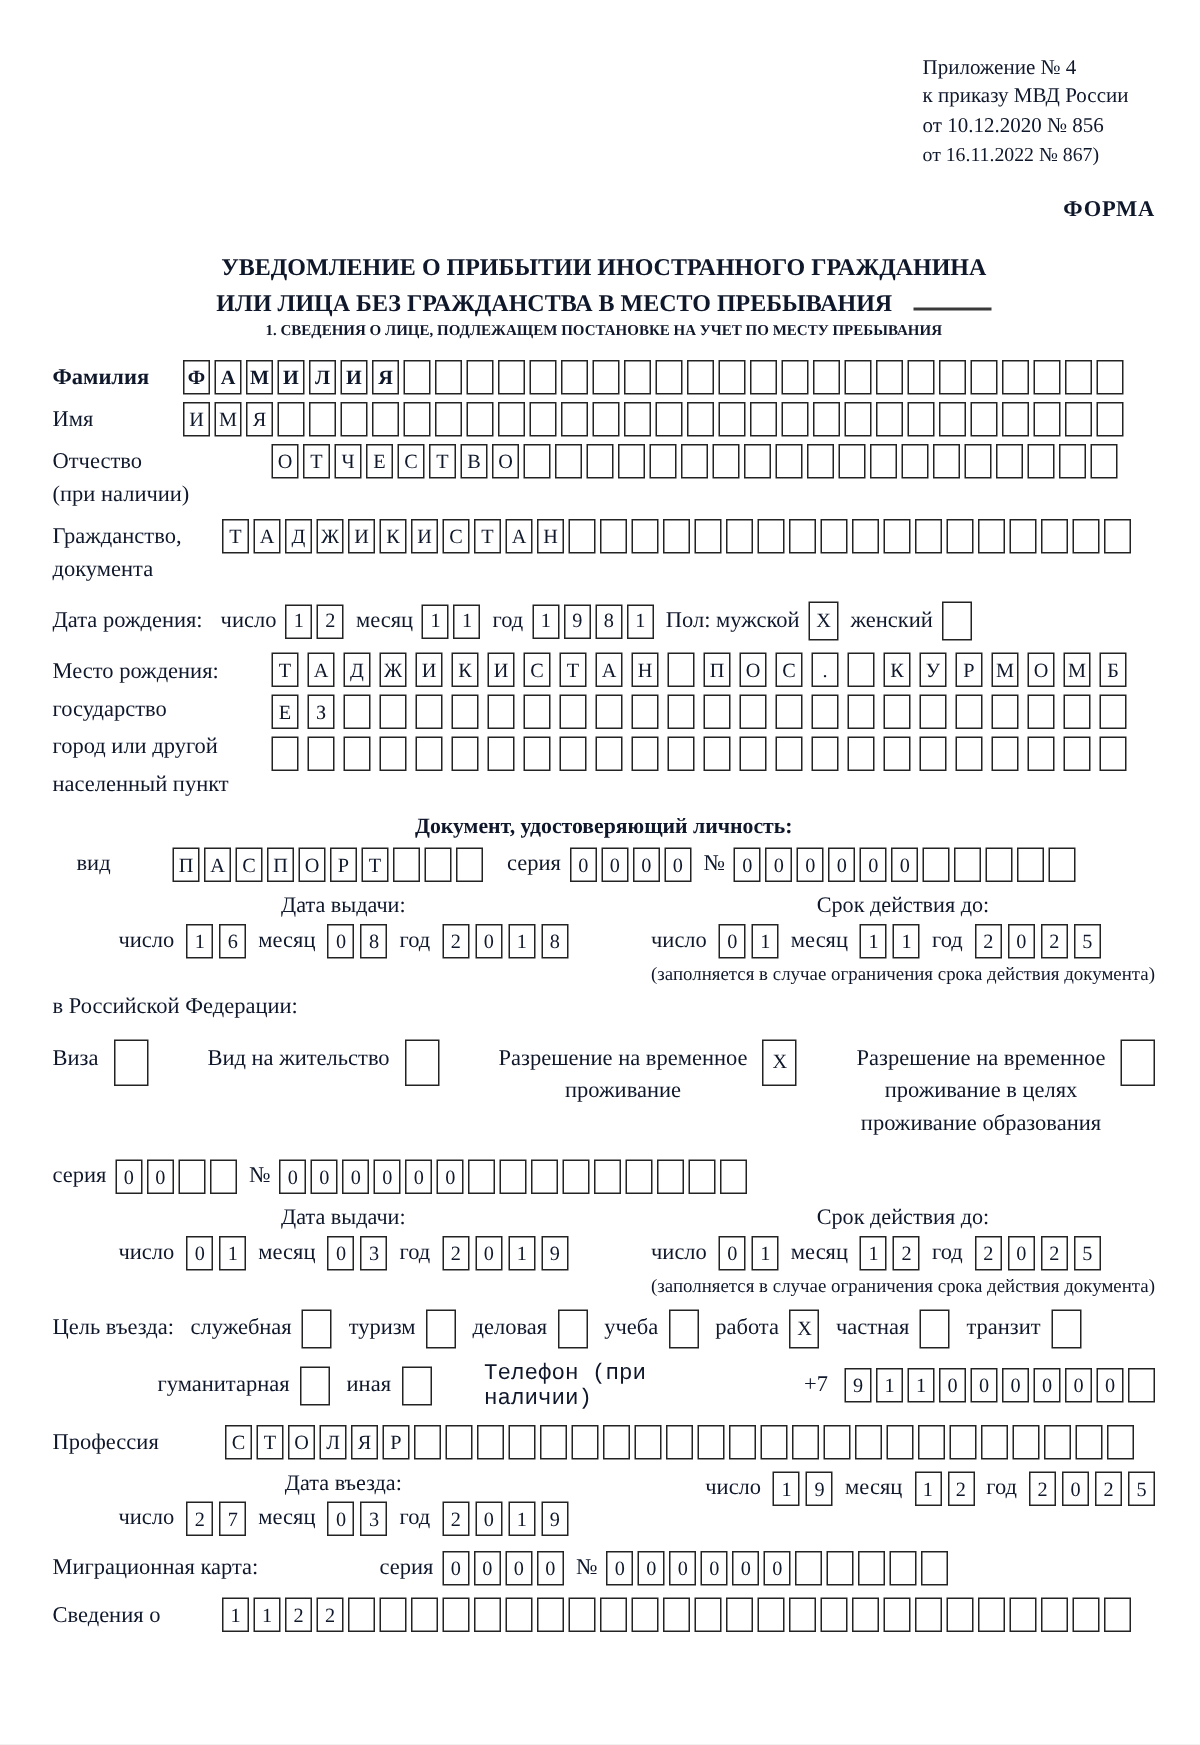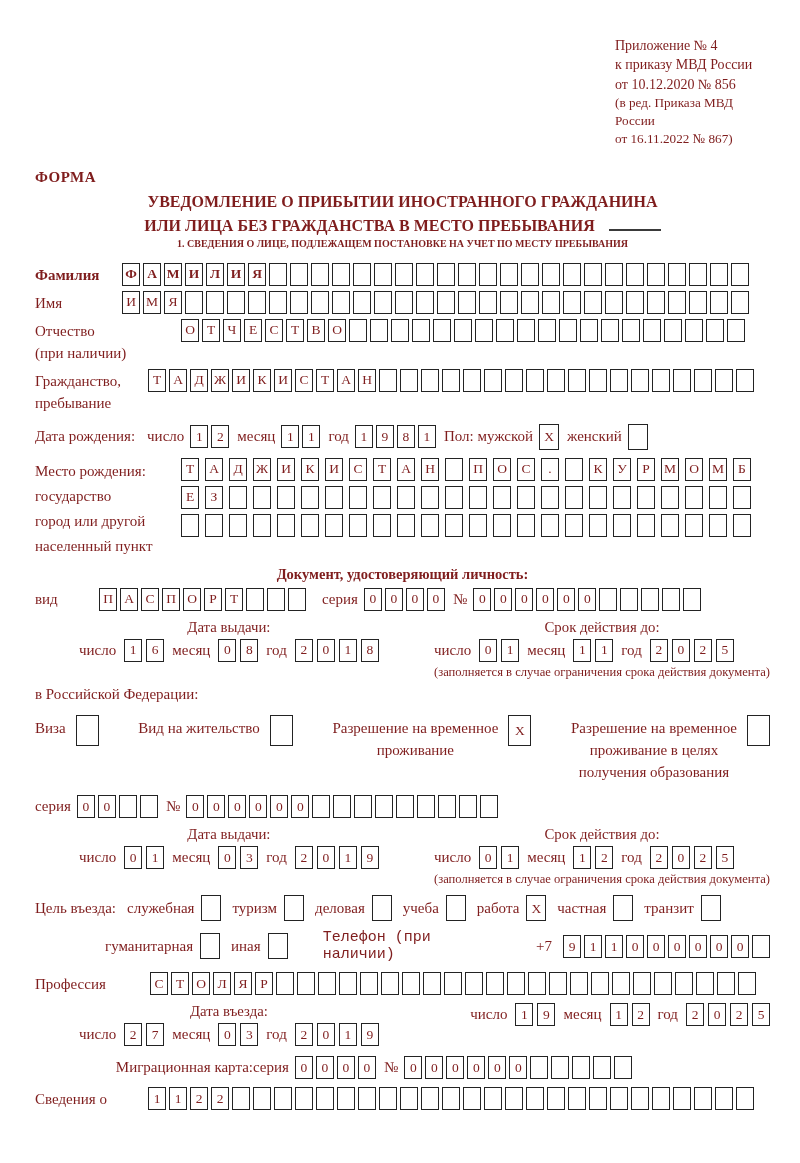--- a/index.html
+++ b/index.html
@@ -1,28 +1,28 @@
 <!DOCTYPE html>
 <html><head>
 <meta charset="utf-8">
 <style>
   html,body{margin:0;padding:0;background:#e8e8e8;}
   .page{
-    width:800px;height:1163px;background:#ffffff;color:#7f1d1d;
+    width:800px;height:1163px;background:#ffffff;color:#0f172a;
     font-family:"Liberation Serif",serif;
     box-sizing:border-box;padding:36px 30px 0 35px;
     position:relative;overflow:hidden;margin:0 auto;
   }
   
   .hdr{margin-left:580px;font-size:14px;line-height:1.38;}
   .hdr .sub{font-size:13.2px;}
   .hdr .sub:first-of-type{margin-top:5px;}
-  .forma{text-align:left;font-weight:bold;font-size:15px;margin-top:20px;letter-spacing:.5px;}
+  .forma{text-align:right;font-weight:bold;font-size:15px;margin-top:20px;letter-spacing:.5px;}
   
-  .title{text-align:center;font-weight:bold;font-size:16px;line-height:1.5;margin-top:4px;}
+  .title{text-align:center;font-weight:bold;font-size:16px;line-height:1.5;margin-top:18px;}
   .t-underline{display:inline-block;width:52px;border-bottom:2.2px solid #3a3a3a;margin-left:14px;vertical-align:baseline;}
   .sec-heading{text-align:center;font-weight:bold;font-size:10px;white-space:nowrap;}
   
   .frow{display:flex;align-items:flex-start;margin-top:5px;}
   .flabel{flex:0 0 auto;font-size:15px;line-height:22px;padding-top:1px;}
   .w87{width:87px}.w113{width:113px}.w146{width:146px}.w115{width:115px}
   .boxes{display:flex;gap:3px;flex-wrap:nowrap;}
   .bx{
     flex:0 0 auto;width:16px;height:21px;border:1.6px solid #232323;
     display:flex;align-items:center;justify-content:center;
@@ -55,21 +55,20 @@
 </style>
 </head>
 <body>
 
 <div class="page">
 
   <div class="hdr">
     <div>Приложение № 4</div>
     <div>к приказу МВД России</div>
     <div>от 10.12.2020 № 856</div>
-    <div class="sub">(в ред. Приказа МВД России</div>
     <div class="sub">от 16.11.2022 № 867)</div>
   </div>
   <div class="forma">ФОРМА</div>
 
   <div class="title">
     <div>УВЕДОМЛЕНИЕ О ПРИБЫТИИ ИНОСТРАННОГО ГРАЖДАНИНА</div>
     <div><span>ИЛИ ЛИЦА БЕЗ ГРАЖДАНСТВА В МЕСТО ПРЕБЫВАНИЯ</span><span class="t-underline"></span></div>
   </div>
 
   <div class="sec-heading">1. СВЕДЕНИЯ О ЛИЦЕ, ПОДЛЕЖАЩЕМ ПОСТАНОВКЕ НА УЧЕТ ПО МЕСТУ ПРЕБЫВАНИЯ</div>
@@ -178,21 +177,21 @@
         <span class="bx"></span>
         <span class="bx"></span>
         <span class="bx"></span>
         <span class="bx"></span>
       </div>
   </div>
 
   <div class="frow">
     <div class="flabel w113">
       <div>Гражданство,</div>
-      <div>пребывание</div>
+      <div>документа</div>
     </div>
     <div class="boxes">
         <span class="bx">Т</span>
         <span class="bx">А</span>
         <span class="bx">Д</span>
         <span class="bx">Ж</span>
         <span class="bx">И</span>
         <span class="bx">К</span>
         <span class="bx">И</span>
         <span class="bx">С</span>
@@ -333,21 +332,21 @@
           <span class="bx"></span>
           <span class="bx"></span>
           <span class="bx"></span>
           <span class="bx"></span>
         </div>
     </div>
   </div>
 
   <div class="center-bold">Документ, удостоверяющий личность:</div>
   <div class="inline-row" style="margin-top:5px;">
-    <span style="width:64px;">вид</span>
+    <span style="width:64px;margin-left:16px;">вид</span>
     <span class="boxes" style="margin-left:0;">
         <span class="bx">П</span>
         <span class="bx">А</span>
         <span class="bx">С</span>
         <span class="bx">П</span>
         <span class="bx">О</span>
         <span class="bx">Р</span>
         <span class="bx">Т</span>
         <span class="bx"></span>
         <span class="bx"></span>
@@ -445,21 +444,21 @@
         <div>проживание</div>
       </span>
       <span class="boxes cbl">
           <span class="bx">X</span>
         </span>
     </div>
     <div class="popt">
       <span class="plabel multi">
         <div>Разрешение на временное</div>
         <div>проживание в целях</div>
-        <div>получения образования</div>
+        <div>проживание образования</div>
       </span>
       <span class="boxes cbl">
           <span class="bx"></span>
         </span>
     </div>
   </div>
 
   <div class="inline-row" style="margin-top:12px;">
     <span>серия</span>
     <span class="boxes">
@@ -686,21 +685,21 @@
             <span class="bx">2</span>
             <span class="bx">0</span>
             <span class="bx">2</span>
             <span class="bx">5</span>
           </span>
       </div>
     </div>
   </div>
 
   <div class="inline-row" style="margin-top:10px;">
-    <span style="width:218px;text-align:right;">Миграционная карта:</span>
+    <span style="width:218px;">Миграционная карта:</span>
     <span>серия</span>
     <span class="boxes">
         <span class="bx">0</span>
         <span class="bx">0</span>
         <span class="bx">0</span>
         <span class="bx">0</span>
       </span>
     <span class="sp8">№</span>
     <span class="boxes">
         <span class="bx">0</span>

